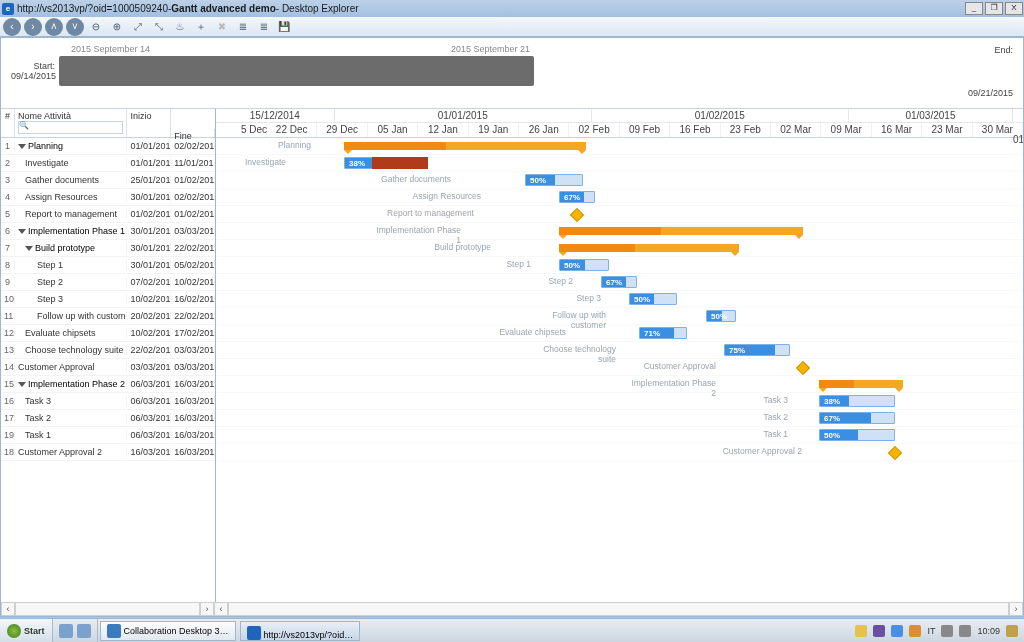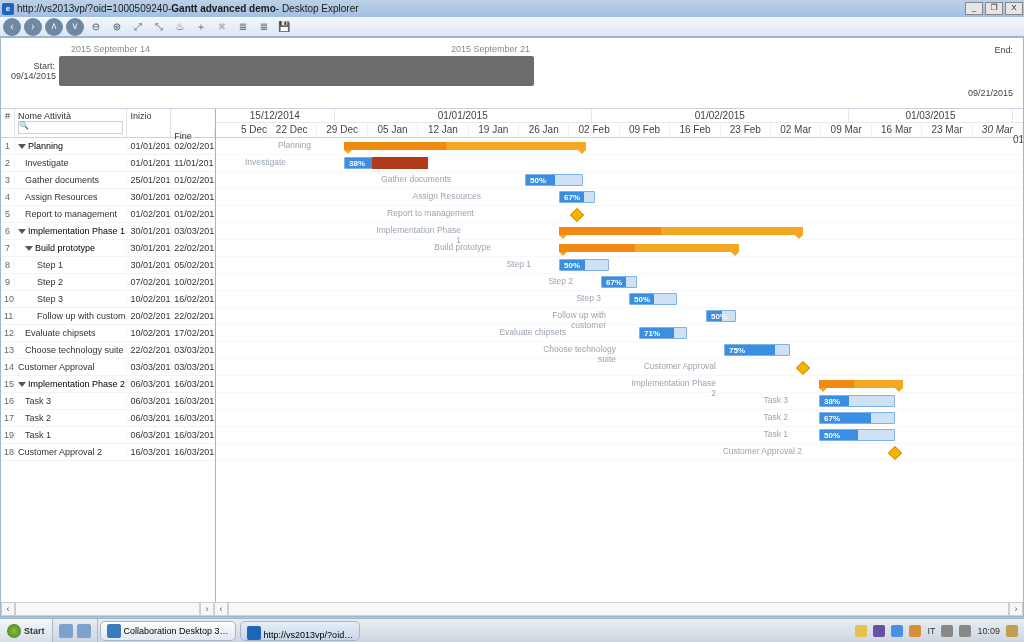--- a/index.html
+++ b/index.html
@@ -70,21 +70,21 @@
   
   .hscroll{position:absolute; left:0; right:0; bottom:0; height:14px; background:#f0f0f0; display:flex;}
   .hscroll .seg{height:14px; border:1px solid #cfcfcf; background:#f7f7f7; position:relative;}
   .hscroll .arrow{width:14px; text-align:center; font-size:9px; line-height:12px; color:#555; border:1px solid #cfcfcf; background:#f7f7f7;}
   
   .systask{position:absolute; left:0; right:0; bottom:0; height:24px; background:linear-gradient(#e9edf2,#ccd6e1); border-top:1px solid #9fb6cf; display:flex; align-items:center; font-size:9px;}
   .startbtn{height:24px; padding:0 7px; display:flex; align-items:center; gap:3px; background:linear-gradient(#f4f7fa,#d3dde8); border-right:1px solid #aeb9c6; font-weight:bold; color:#2a3a2a;}
   .startorb{width:14px;height:14px;border-radius:50%;background:radial-gradient(#8ec03c,#3c7a1e);}
   .qlaunch{display:flex; gap:4px; padding:0 6px; border-right:1px solid #aeb9c6; height:24px; align-items:center;}
   .qi{width:14px;height:14px;background:#7aa2cc;border-radius:2px;}
-  .taskitem{height:20px; margin:2px; padding:0 6px; background:linear-gradient(#fdfdfd,#e1e8f0); border:1px solid #9fb6cf; border-radius:5px; display:flex; align-items:center; gap:3px; max-width:140px;}
+  .taskitem{height:20px; margin:2px; padding:0 6px; background:linear-gradient(#fdfdfd,#e1e8f0); border:1px solid #9fb6cf; border-radius:0; display:flex; align-items:center; gap:3px; max-width:140px;}
   .taskitem.active{background:linear-gradient(#e7eef7,#c7d6e8);align-items:flex-end;}
   .systray{margin-left:auto; display:flex; align-items:center; gap:6px; padding:0 6px; font-size:9px; color:#333;}
   .trayico{width:12px;height:12px;background:#888;border-radius:2px;}
 </style>
 </head>
 <body>
 
 <div class="titlebar">
   <span class="fav">e</span>
   <span>http://vs2013vp/?oid=1000509240</span>
@@ -279,21 +279,21 @@
             <div class="day" style="width: 51px;">19 Jan</div>
             <div class="day" style="width: 51px;">26 Jan</div>
             <div class="day" style="width: 51px;">02 Feb</div>
             <div class="day" style="width: 51px;">09 Feb</div>
             <div class="day" style="width: 51px;">16 Feb</div>
             <div class="day" style="width: 51px;">23 Feb</div>
             <div class="day" style="width: 51px;">02 Mar</div>
             <div class="day" style="width: 51px;">09 Mar</div>
             <div class="day" style="width: 51px;">16 Mar</div>
             <div class="day" style="width: 51px;">23 Mar</div>
-            <div class="day" style="width: 51px; font-style: italic;">30 Mar</div>
+            <div class="day" style="width: 51px;">30 Mar</div>
           </div>
         </div>
       <div class="garea" id="garea">
           <div class="grow">
             <div class="tlabel" style="left: 95px; width: 90px; transform: translateX(-100%);">Planning</div>
             <div class="sumbar" style="left: 128px; width: 242px;">
               <div class="inner" style="width: 42%;"></div>
             </div>
           </div>
           <div class="grow">

